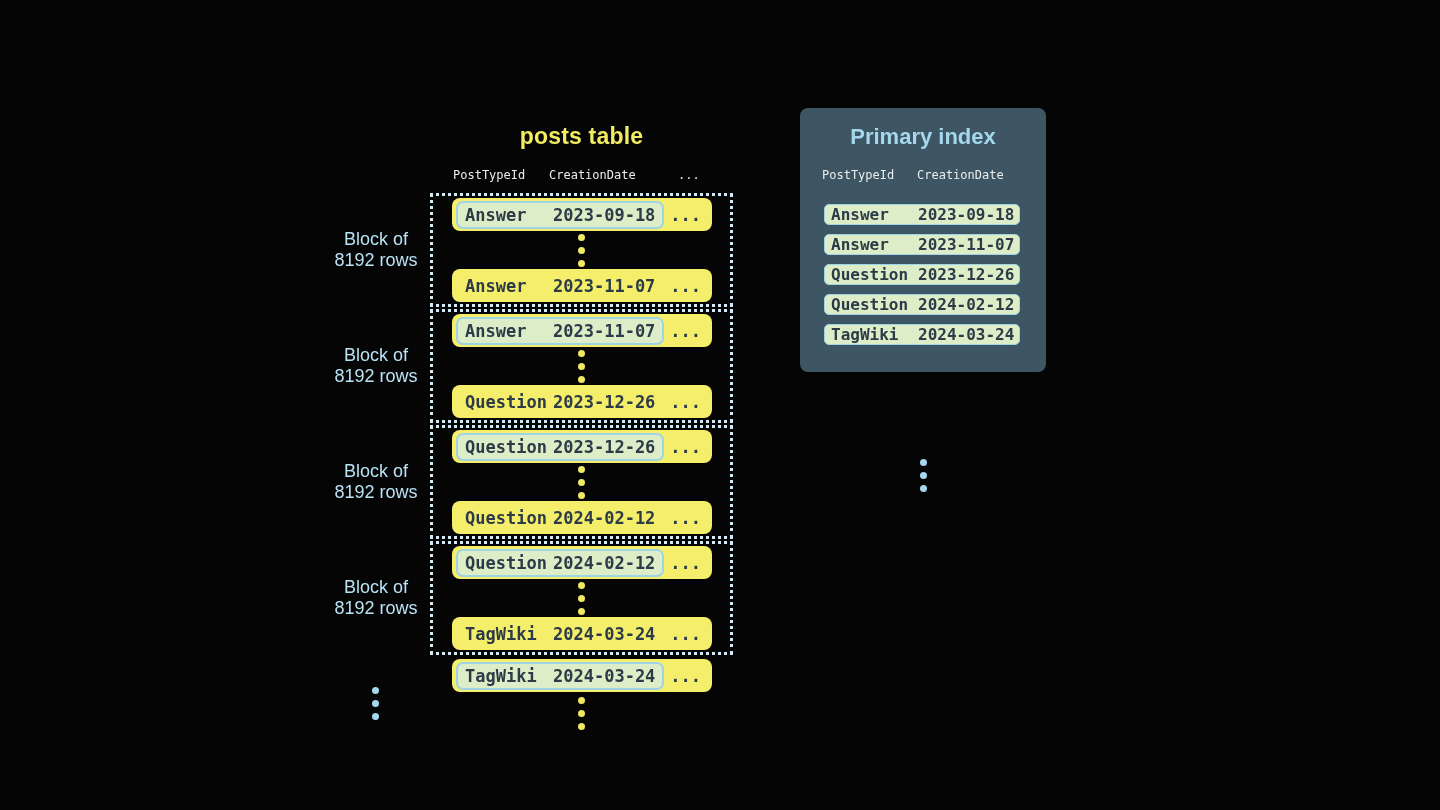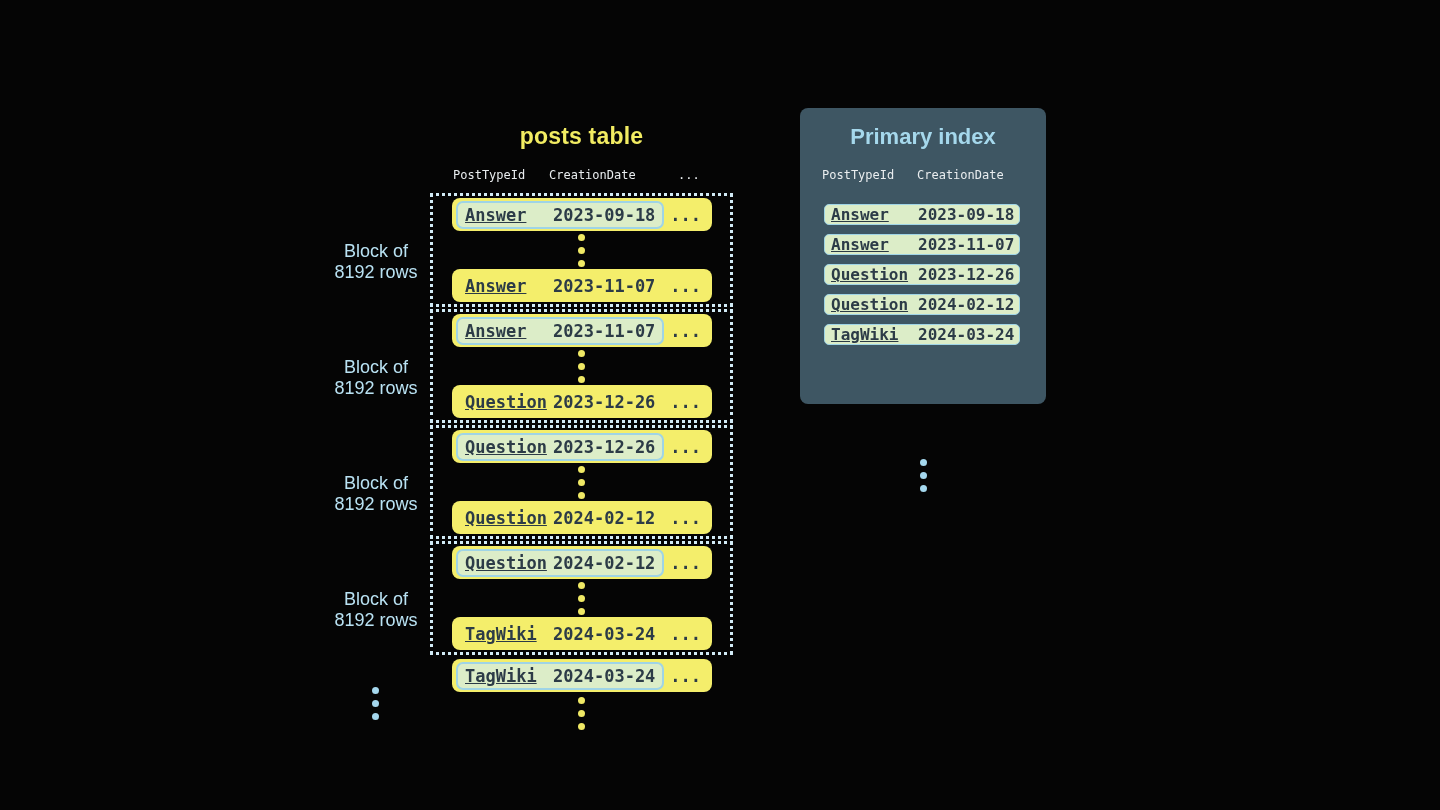--- a/index.html
+++ b/index.html
@@ -15,51 +15,51 @@
   .hdr{
     position:absolute;color:#e9edef;font-family:"DejaVu Sans Mono",monospace;
     font-size:12px;white-space:pre;
   }
   .ph-type{left:453px;top:168px;}
   .ph-date{left:549px;top:168px;}
   .ph-more{left:678px;top:168px;}
 
   .block-label{
     position:absolute;left:296px;width:160px;text-align:center;
-    color:#b9e2f3;font-size:18px;line-height:21px;font-weight:400;margin-top:12px;
+    color:#b9e2f3;font-size:18px;line-height:21px;font-weight:400;
   }
 
   .blocks{position:absolute;left:430px;top:193px;display:flex;flex-direction:column;gap:2px;}
   .block{
     box-sizing:border-box;width:303px;height:114px;border:3px dotted #d2ebf6;
     display:flex;flex-direction:column;justify-content:space-between;
     align-items:flex-start;padding:2px 0;
   }
   .row{
     box-sizing:border-box;width:260px;height:33px;margin-left:19px;
     background:#f4ee6b;border-radius:8px;display:flex;align-items:center;
     font-family:"DejaVu Sans Mono",monospace;font-weight:bold;font-size:17px;color:#2c3b47;
   }
   .pill{
     display:flex;align-items:center;margin-left:4px;padding:2px 7px;border-radius:7px;
     border:2px solid transparent;white-space:pre;
   }
   .row.highlighted .pill{background:#dcedc8;border-color:#9fd4e6;}
-  .ptype{display:inline-block;width:88px;text-decoration:underline;}
+  .ptype{display:inline-block;width:88px;}
   .more{margin-left:auto;margin-right:11px;}
   .vdots{display:flex;flex-direction:column;gap:6px;align-items:center;width:100%;}
   .abs-dots{position:absolute;display:flex;flex-direction:column;gap:6px;}
   .dot{width:7px;height:7px;border-radius:50%;}
   .dot.yellow{background:#f0e965;}
   .dot.blue{background:#a5d8ee;}
   .overflow-row{position:absolute;left:452px;top:659px;margin-left:0;}
 
   
   .index-panel{
-    position:absolute;left:800px;top:108px;width:246px;height:296px;
+    position:absolute;left:800px;top:108px;width:246px;height:264px;
     background:#3e5663;border-radius:8px;
   }
   .index-title{
     position:absolute;left:0;top:16px;width:100%;text-align:center;
     color:#a5d8ec;font-size:22px;font-weight:600;
   }
   .ih-type{left:22px;top:60px;}
   .ih-date{left:117px;top:60px;}
   .index-rows{position:absolute;left:24px;top:96px;display:flex;flex-direction:column;gap:9px;}
   .index-pill{

